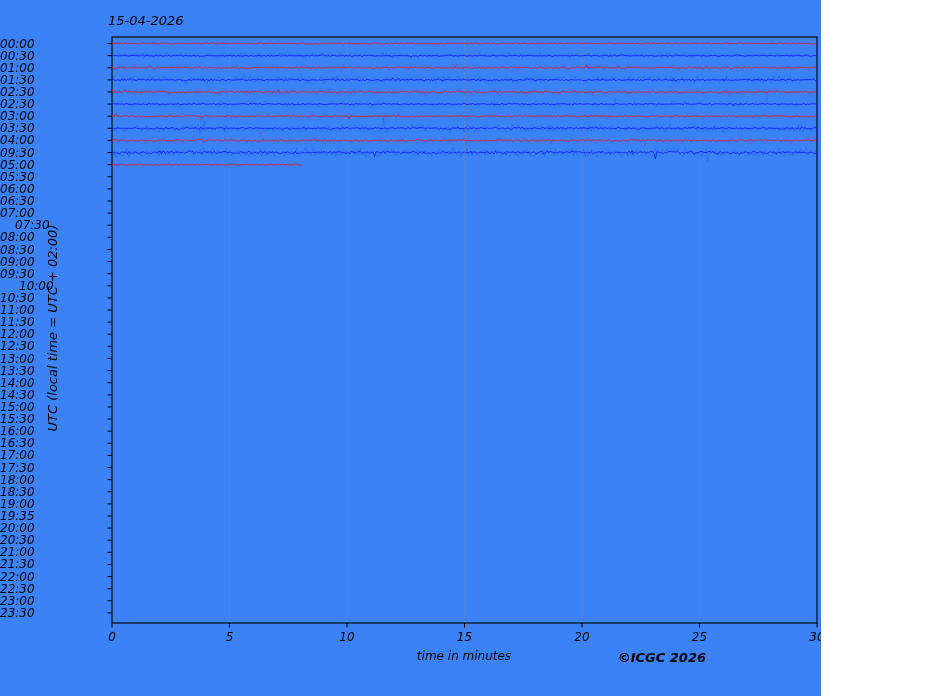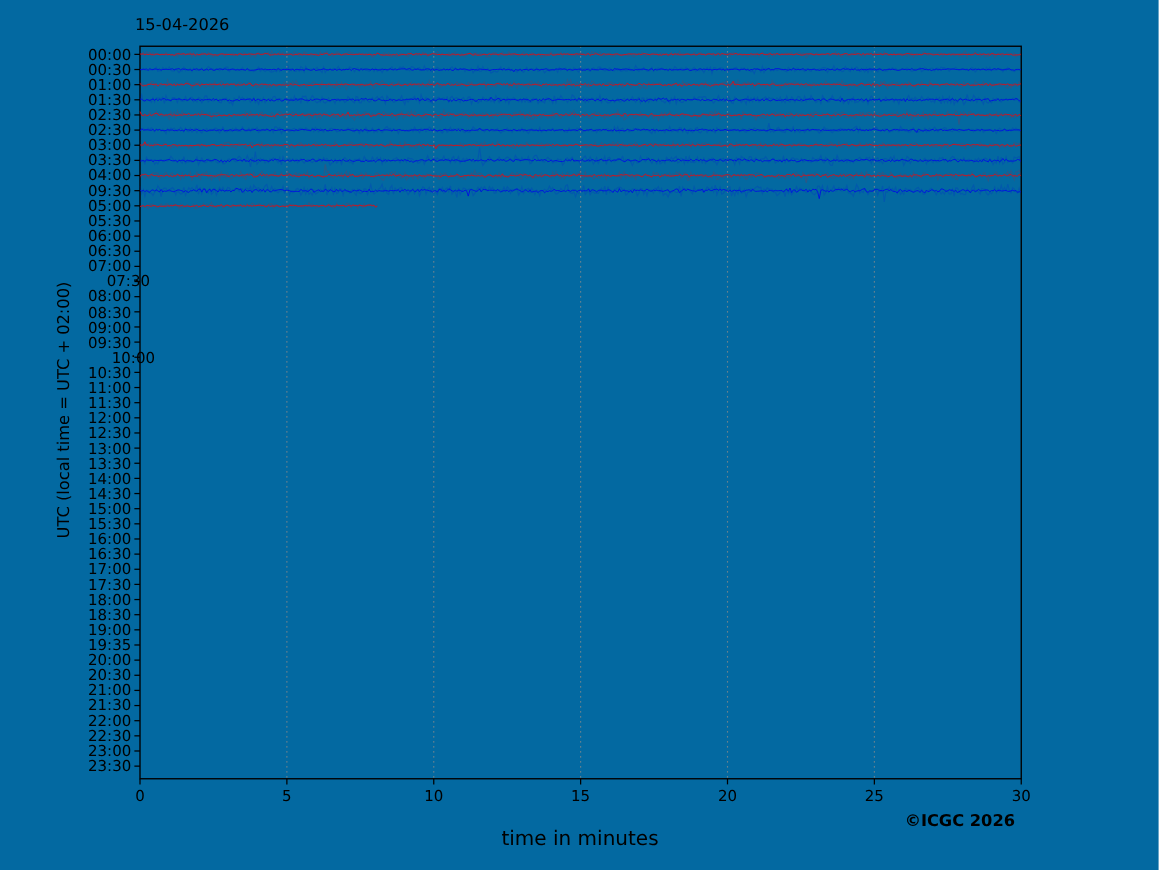--- a/index.html
+++ b/index.html
@@ -1,25 +1,25 @@
 <!DOCTYPE html>
 <html><head>
 <meta charset="utf-8">
 <style>
   html,body{margin:0;padding:0;background:#ffffff;}
   body{width:927px;height:696px;font-family:"DejaVu Sans","Liberation Sans",sans-serif;color:#000;}
-  .fig{position:relative;width:927px;height:696px;background:#0369a1;overflow:hidden;}
+  .fig{position:relative;width:821px;height:696px;background:#3b82f6;overflow:hidden;font-style:italic;}
   .title-left{position:absolute;left:108px;top:13px;font-size:13px;white-space:nowrap;}
   .title-right{position:absolute;right:110px;top:13px;font-size:13px;white-space:nowrap;}
   .ylabel{position:absolute;left:52px;top:328px;font-size:13px;white-space:nowrap;
           transform:translate(-50%,-50%) rotate(-90deg);}
-  .xlabel{position:absolute;left:464px;top:649px;font-size:16px;white-space:nowrap;
-          transform:translateX(-50%);margin-top:12px;}
+  .xlabel{position:absolute;left:464px;top:649px;font-size:12px;white-space:nowrap;
+          transform:translateX(-50%);}
   .credit{position:absolute;right:115px;top:650px;font-size:13px;font-weight:bold;white-space:nowrap;}
-  .ytick{position:absolute;left:0;width:105px;text-align:right;font-size:12px;line-height:12px;
+  .ytick{position:absolute;left:0;width:105px;text-align:left;font-size:12px;line-height:12px;
          height:12px;white-space:nowrap;}
   .xtick{position:absolute;width:44px;text-align:center;font-size:12px;line-height:12px;
          top:631px;white-space:nowrap;}
   svg{position:absolute;left:0;top:0;}
 </style>
 </head>
 <body>
 
 <div class="fig">
   <div class="title-left">15-04-2026</div>

